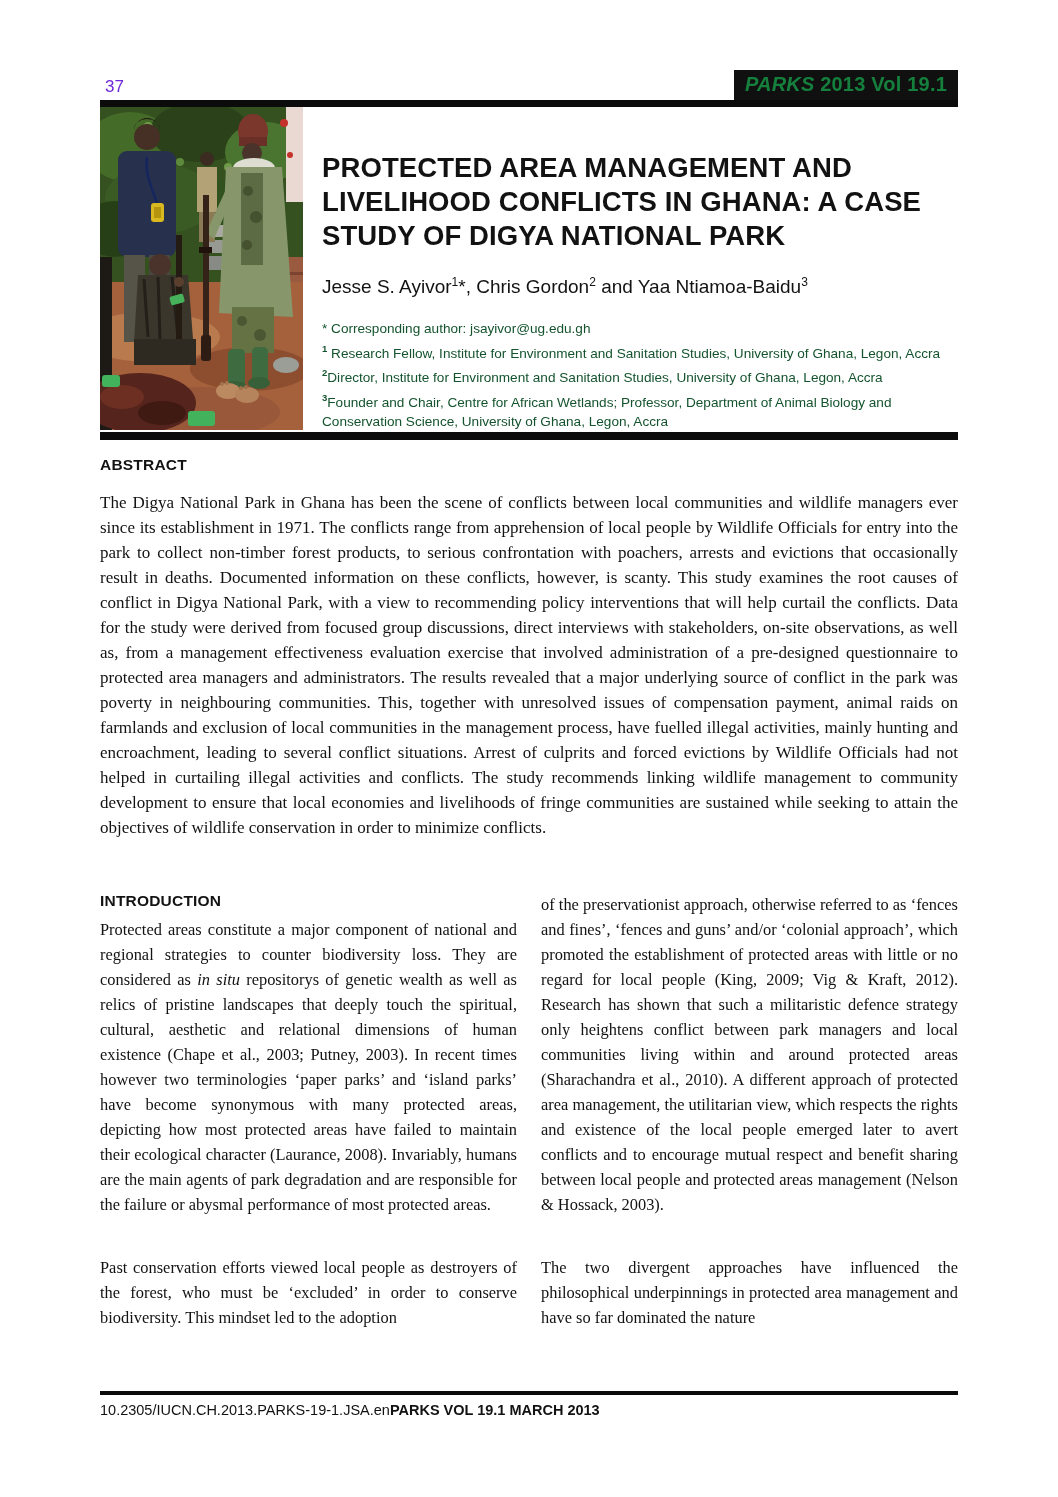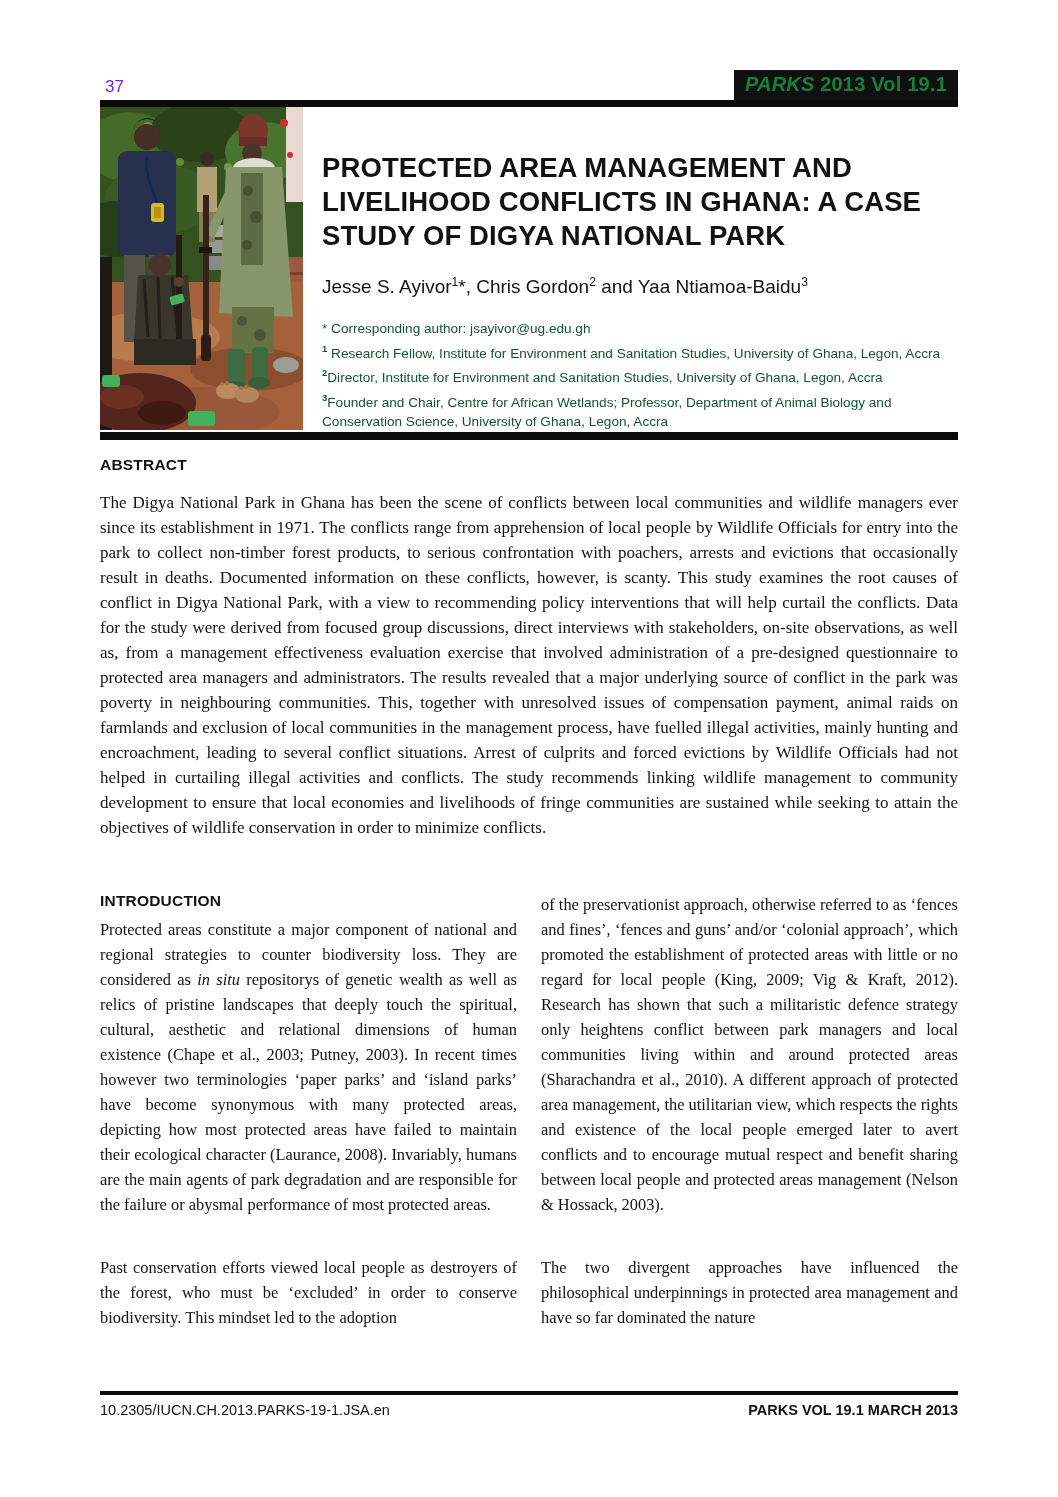--- a/index.html
+++ b/index.html
@@ -47,21 +47,21 @@
     text-align:justify;margin:0;
   }
   .col p + p{margin-top:38px;}
   .intro h2.section{margin:0 0 7px;}
   .italic{font-style:italic;}
 
   
   .footer{
     position:absolute;left:100px;right:100px;top:1391px;
     border-top:4px solid #0b0b0b;padding-top:7px;
-    display:flex;justify-content:space-between;align-items:baseline;font-size:14.5px;
+    display:flex;justify-content:flex-start;align-items:baseline;font-size:14.5px;
   }
   .footer .f-right{font-weight:700;}
 </style>
 </head>
 <body>
 
 <div class="content">
 
   <div class="header">
     <span class="pagenum">37</span>

